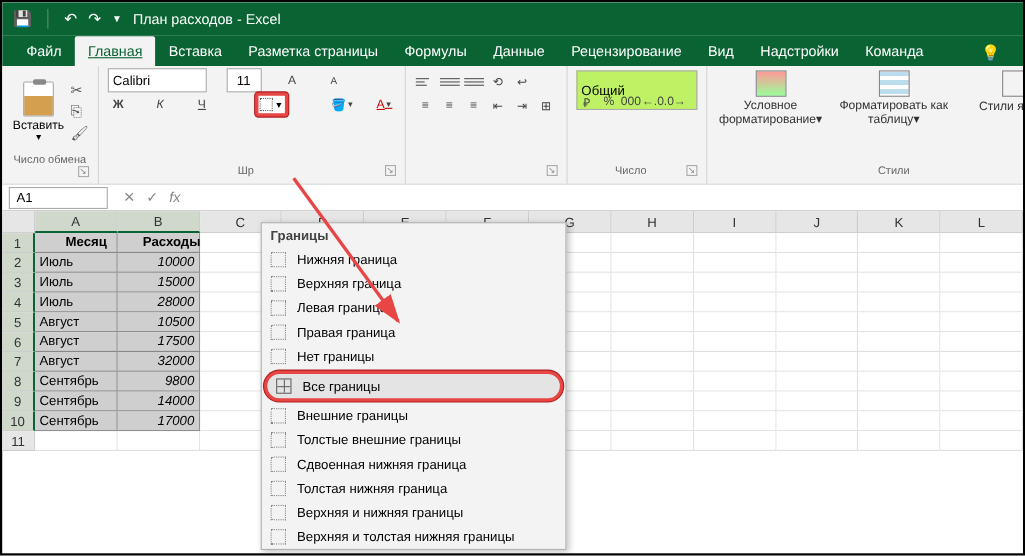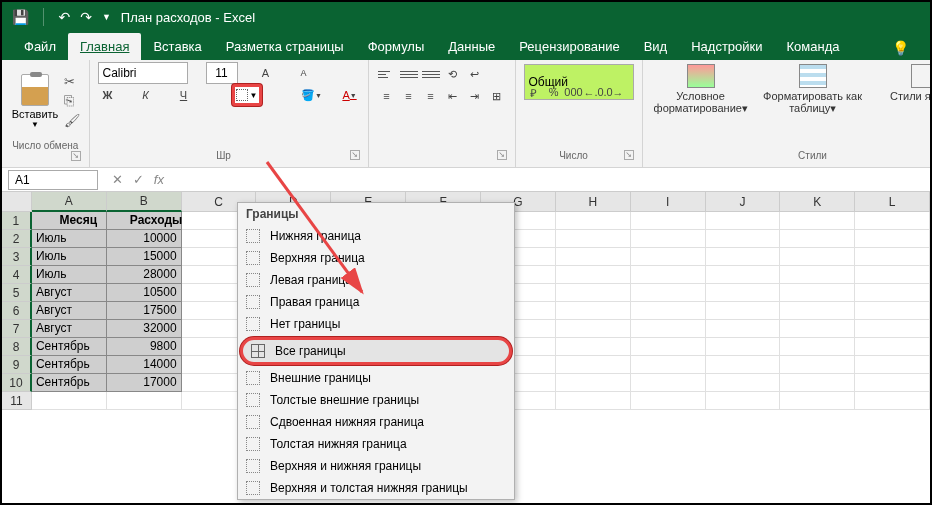--- a/index.html
+++ b/index.html
@@ -55,21 +55,21 @@
 .row-header, .col-header, .corner-header { background: #e6e6e6; border-right: 1px solid #ccc; border-bottom: 1px solid #ccc; font-size: 12px; text-align: center; color: #333; display: flex; align-items: center; justify-content: center; }
 .corner-header { width: 30px; }
 .col-header { width: 75px; }
 .col-header.sel { background: #d0d8cc; border-bottom: 2px solid #0a6332; }
 .row { display: flex; height: 18px; }
 .row-header { width: 30px; }
 .row-header.sel { background: #d0d8cc; border-right: 2px solid #0a6332; }
 .cell { width: 75px; border-right: 1px solid #e0e0e0; border-bottom: 1px solid #e0e0e0; font-size: 12px; padding: 1px 4px; background: #fff; }
 .cell.sel { background: #cfcfcf; border-right: 1px solid #888; border-bottom: 1px solid #888; }
 .cell.header { font-weight: bold; text-align: center; padding-left: 23px; }
-.cell.num { text-align: right; }
+.cell.num { text-align: right; font-style: italic; }
 
 .dropdown { position: absolute; top: 160px; left: 235px; width: 278px; background: #f3f3f3; border: 1px solid #b0b0b0; box-shadow: 2px 2px 6px rgba(0,0,0,0.25); font-size: 12px; margin-top: 40px; }
 .dropdown .dd-header { font-weight: bold; padding: 4px 8px; color: #444; }
 .dropdown .dd-item { display: flex; align-items: center; padding: 4px 8px; gap: 10px; cursor: pointer; }
 .dropdown .dd-item.highlight { border: 3px solid #e84545; border-radius: 14px; background: #e4e4e4; margin: 2px; box-shadow: 0 0 0 1px #b02020; }
 .dropdown .dd-ico { width: 14px; height: 14px; border: 1px dotted #888; flex-shrink: 0; }
 .dropdown .dd-ico.all { border: 1px solid #666; background: linear-gradient(#666,#666) center/1px 100% no-repeat, linear-gradient(#666,#666) center/100% 1px no-repeat; }
 
 .arrow-annot { position: absolute; top: 160px; left: 260px; pointer-events: none; }
 .arrow-annot svg { overflow: visible; }

